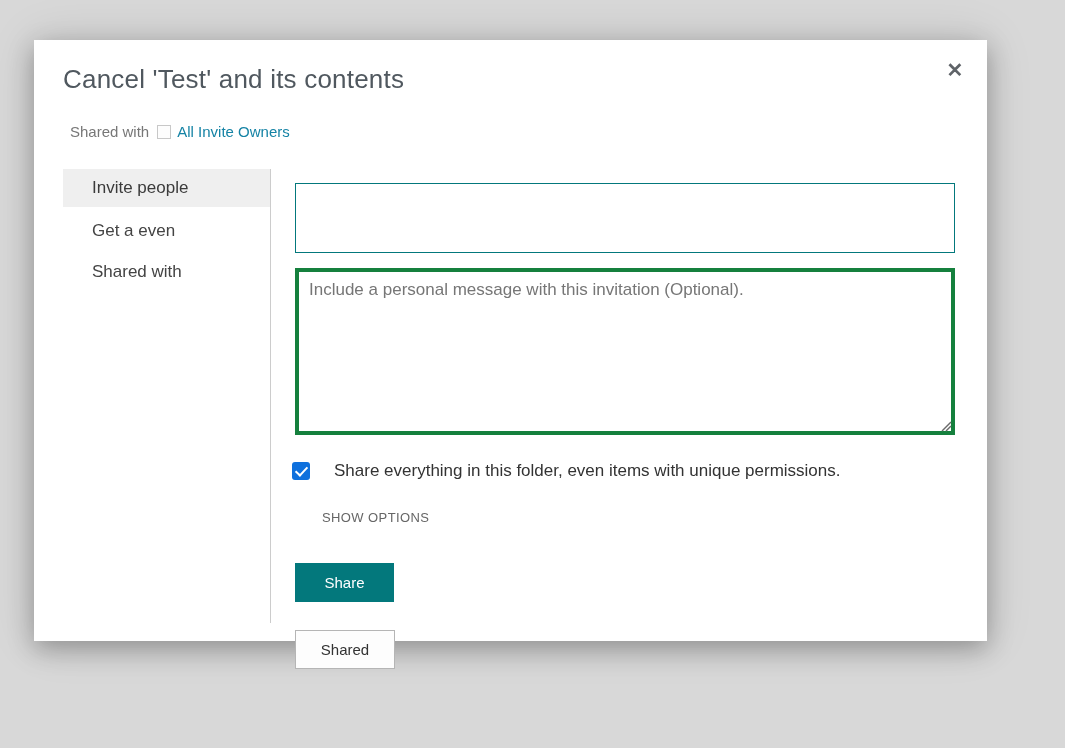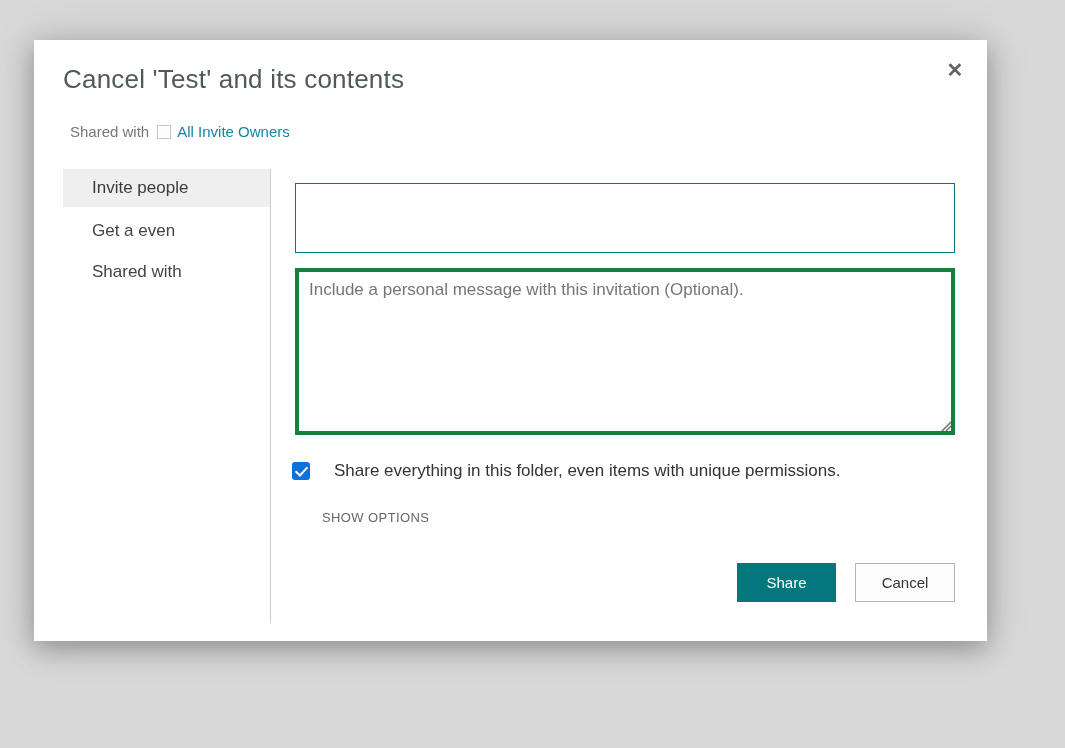--- a/index.html
+++ b/index.html
@@ -164,21 +164,22 @@
     font-family: inherit;
     margin-left: 27px;
   }
 
   .button-row {
     position: absolute;
     left: 261px; top: 523px;
     width: 660px;
     display: flex;
     justify-content: flex-end;
-    gap: 19px;
+    gap: 28px;
+    flex-direction: column;
   }
   .btn {
     height: 39px;
     font-size: 15px;
     font-family: inherit;
     cursor: pointer;
   }
   .btn-share {
     width: 99px;
     background: #03787c;
@@ -228,17 +229,17 @@
 
     <div class="share-everything-row">
       <span class="blue-checkbox"></span>
       <span class="share-everything-label">Share everything in this folder, even items with unique permissions.</span>
     </div>
 
     <button class="show-options">SHOW OPTIONS</button>
 
     <div class="button-row">
       <button class="btn btn-share">Share</button>
-      <button class="btn btn-cancel">Cancel</button>
+      <button class="btn btn-cancel">Shared</button>
     </div>
 
   </div>
 </div>
 
 </body></html>

